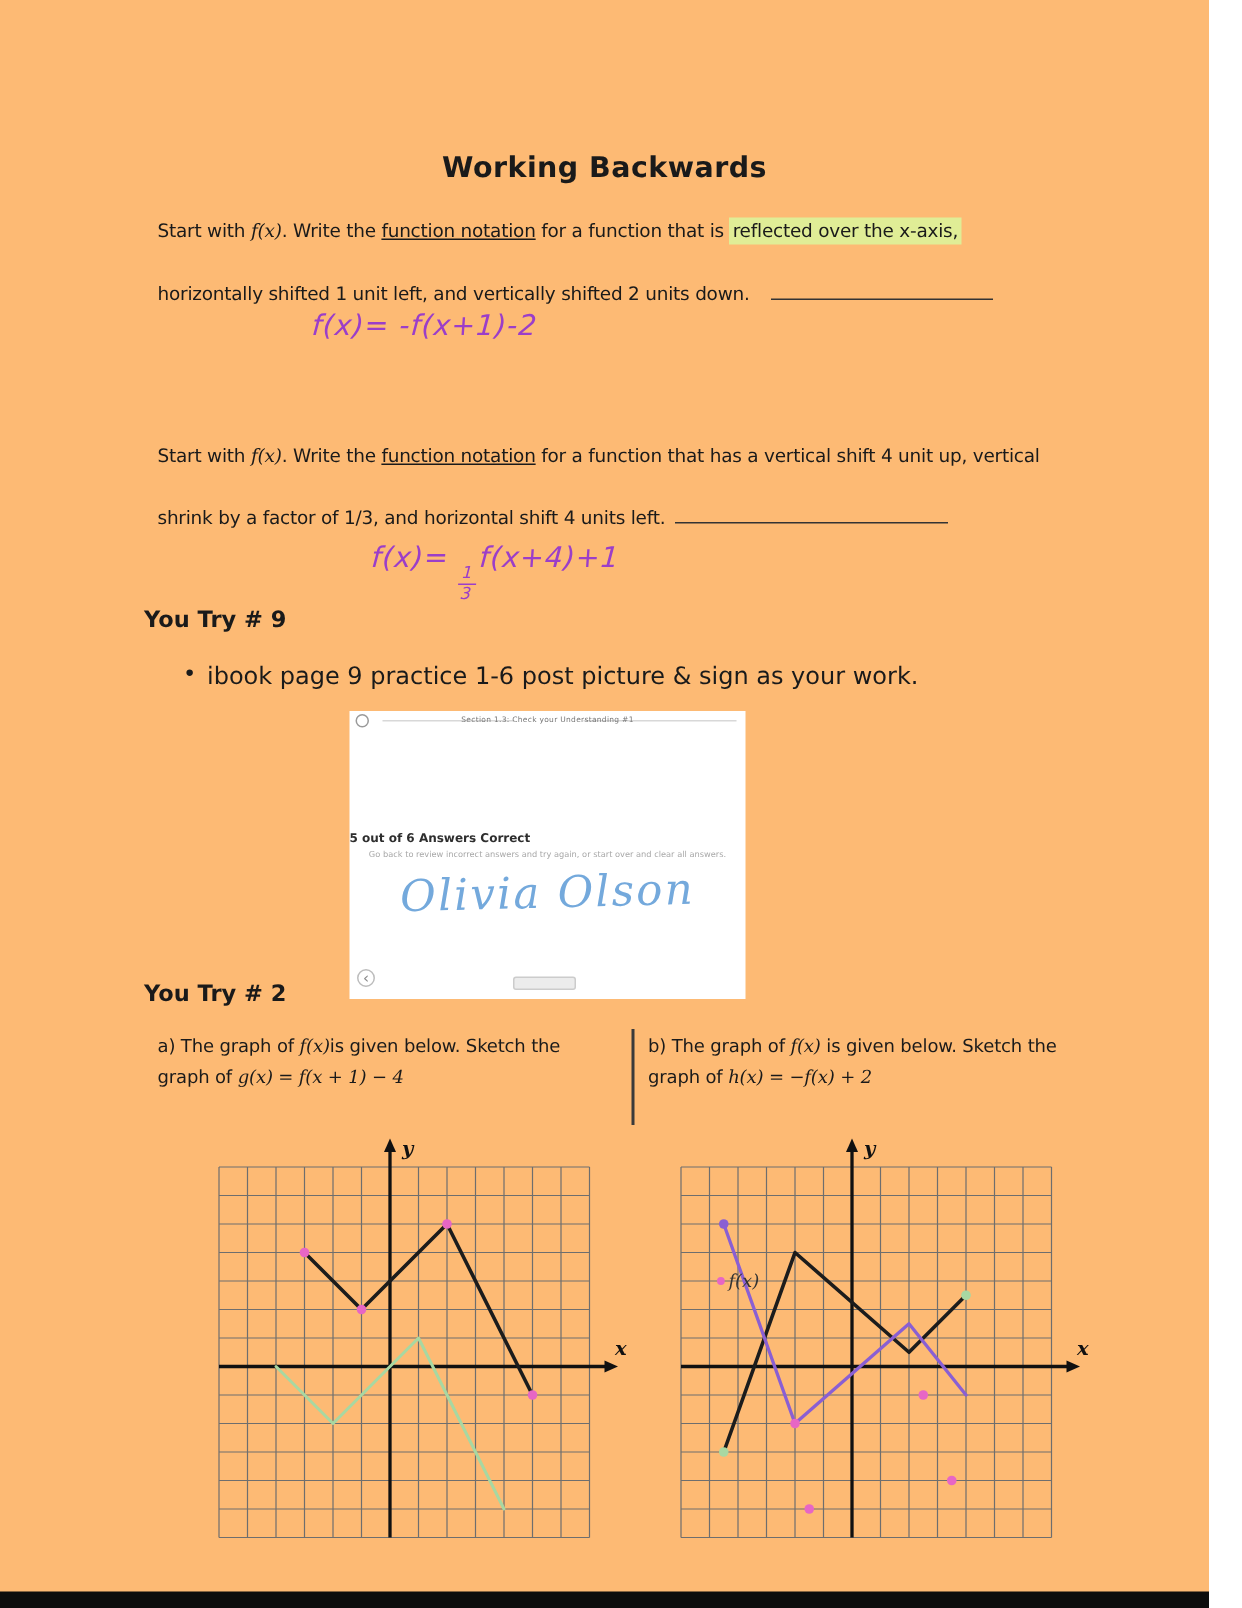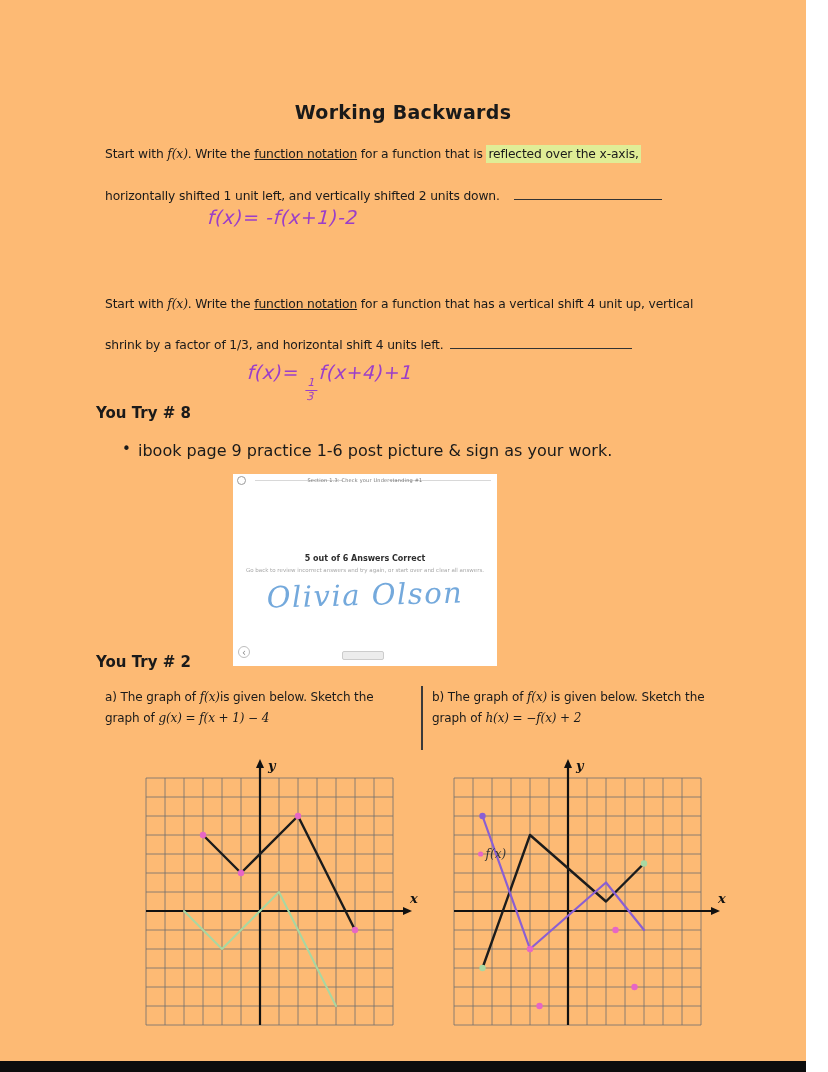--- a/index.html
+++ b/index.html
@@ -26,21 +26,21 @@
   .bullet-item { position:absolute; font-size:16px; padding-left:18px; white-space:nowrap; }
   .bullet-item::before { content:"\2022"; position:absolute; left:2px; top:-1px; font-size:15px; }
 
   
   .shot { position:absolute; left:233px; top:474px; width:264px; height:192px; background:#fff; }
   .shot-circle { position:absolute; left:4px; top:2px; width:7px; height:7px;
                  border:1px solid #9a9a9a; border-radius:50%; }
   .shot-rule { position:absolute; height:1px; background:#d8d8d8; top:6px; }
   .shot-title { position:absolute; top:3px; left:0; width:100%; text-align:center;
                 font-size:5px; color:#777; letter-spacing:0.2px; }
-  .shot-result { position:absolute; top:80px; left:0; width:100%; text-align:center;
+  .shot-result { position:absolute; top:80px; left:0; width:100%; text-align:left;
                  font-size:8px; font-weight:bold; color:#2e2e2e; }
   .shot-sub { position:absolute; top:93px; left:0; width:100%; text-align:center;
               font-size:5.5px; color:#a8a8a8; }
   .signature { position:absolute; top:104px; left:0; width:100%; text-align:center;
                font-family:"DejaVu Serif", serif; font-style:italic; font-size:29px;
                color:#74a9dc; letter-spacing:1.5px; transform:rotate(-1.5deg); }
   .shot-back { position:absolute; left:5px; top:172px; width:12px; height:12px;
                border:1px solid #bdbdbd; border-radius:50%; font-size:10px; color:#8a8a8a;
                text-align:center; line-height:11px; box-sizing:border-box; }
   .shot-btn { position:absolute; left:109px; top:177px; width:42px; height:9px;
@@ -70,21 +70,21 @@
 
   <div class="textline" style="left:105px; top:297px;"><span>Start with </span><span class="math">f(x)</span><span>.  Write the </span><span class="underline">function notation</span><span> for a function that has a vertical shift 4 unit up, vertical</span></div>
 
   <div class="textline" style="left:105px; top:335px;"><span>shrink by a factor of 1/3, and horizontal shift 4 units left.</span><span class="blank" style="width:182px; margin-left:6px;"></span></div>
 
   <div class="hand" style="left:247px; top:361px;"><span>f(x)= </span><span class="frac">
         <span class="num">1</span>
         <span class="den">3</span>
       </span><span>f(x+4)+1</span></div>
 
-  <div class="heading" style="left:96px; top:404px;">You Try # 8</div>
+  <div class="heading" style="left:96px; top:404px;">You Try # 9</div>
   <div class="bullet-item" style="left:120px; top:441px;">ibook page 9 practice 1-6 post picture &amp; sign as your work.</div>
 
   <div class="shot">
     <div class="shot-circle"></div>
     <div class="shot-rule" style="left:22px; width:88px;"></div>
     <div class="shot-rule" style="left:156px; width:102px;"></div>
     <div class="shot-title">Section 1.3: Check your Understanding #1</div>
     <div class="shot-result">5 out of 6 Answers Correct</div>
     <div class="shot-sub">Go back to review incorrect answers and try again, or start over and clear all answers.</div>
     <div class="signature">Olivia Olson</div>

